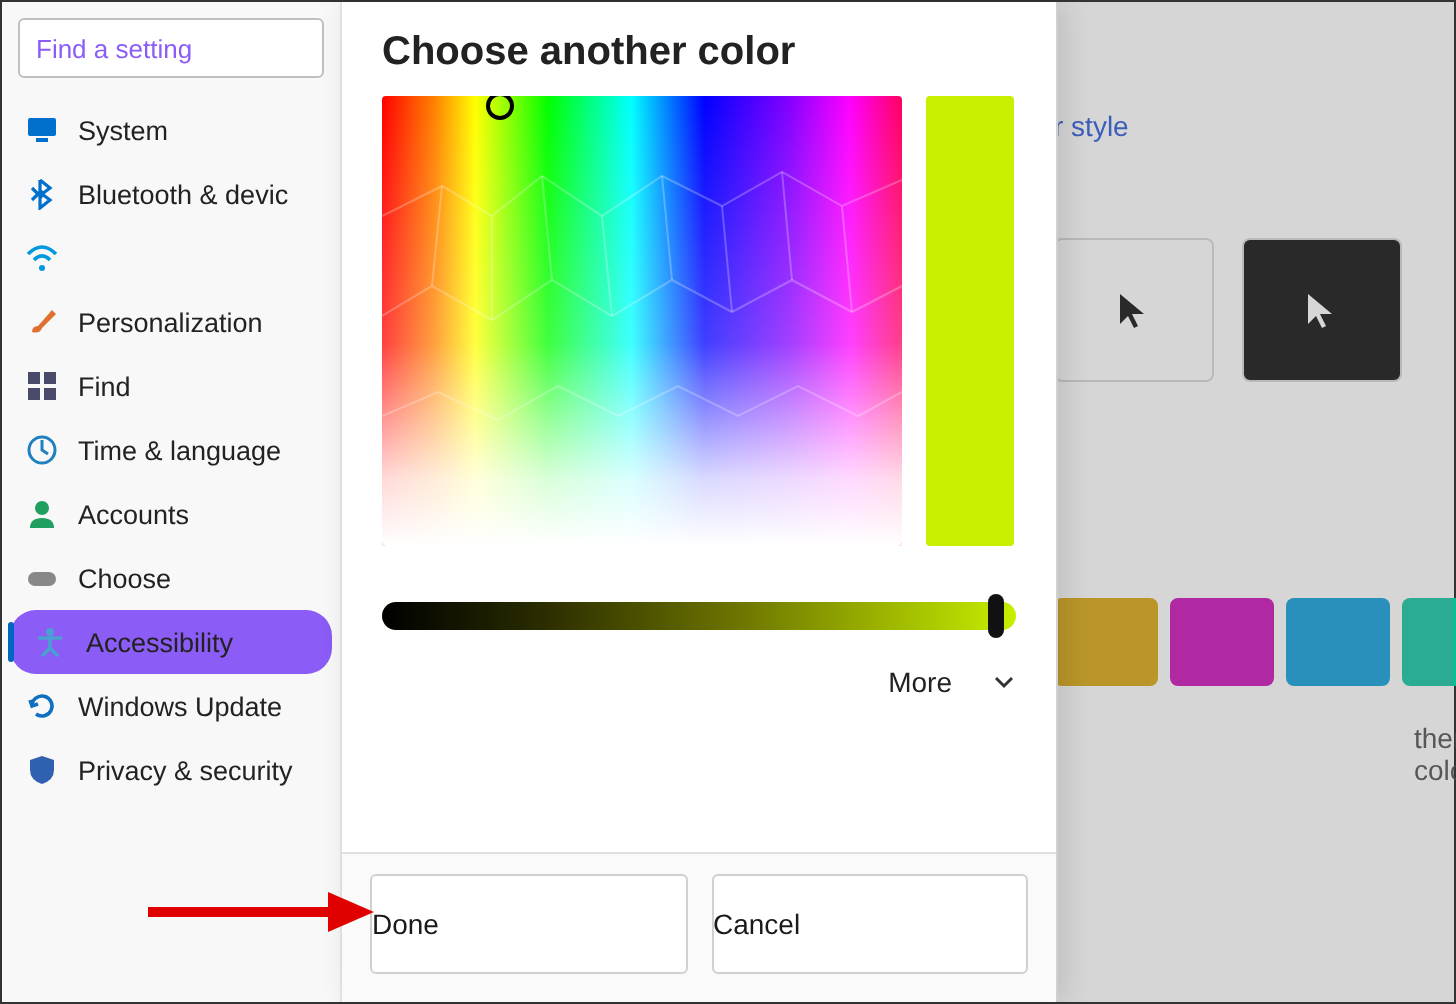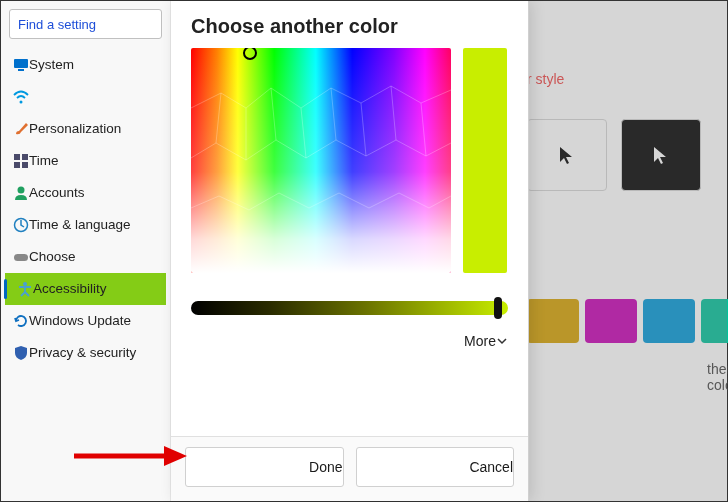--- a/index.html
+++ b/index.html
@@ -19,40 +19,40 @@
 }
 .settings-sidebar {
   width: 170px; flex-shrink: 0; background: #f8f8f8;
   border-right: 1px solid #e8e8e8;
   padding-top: 8px;
 }
 .search-box {
   margin: 0 8px 10px 8px;
   height: 30px; background: #fff; border: 1px solid #c0c0c0;
   border-radius: 3px; padding: 0 8px; display: flex; align-items: center;
-  color: #1d4ed8; font-size: 13px;
+  color: #8b5cf6; font-size: 13px;
 }
 .nav-item {
-  display: flex; align-items: flex-start; gap: 0;
+  display: flex; align-items: center; gap: 10px;
   padding: 8px 12px; font-size: 13.5px; color: #222;
   cursor: pointer;
 }
 .nav-item .nav-icon { width: 16px; height: 16px; display:flex;align-items:center;justify-content:center; flex-shrink:0;}
-.nav-item-active { background: #84cc16; border-radius: 0; margin: 0 4px; position:relative;}
+.nav-item-active { background: #8b5cf6; border-radius: 13px; margin: 0 4px; position:relative;}
 .nav-item-active::before { content:""; position:absolute; left:-1px; top:6px; bottom:6px; width:3px; background:#0067c0; border-radius:2px;}
 .main {
   flex: 1; position: relative; background: #fff; padding: 20px;
 }
 .scrim {
   position: absolute; inset: 0; background: rgba(128,128,128,0.32);
 }
 .content-behind {
   position: absolute; inset: 0; padding: 20px 30px;
 }
-.style-text { position:absolute; left:356px; top:70px; font-size:14px; color:#ef4444;}
+.style-text { position:absolute; left:356px; top:54px; font-size:14px; color:#1d4ed8;}
 .pointer-row {
   position: absolute; top: 118px; left: 356px; display: flex; gap: 14px;
 }
 .pointer-card {
   width: 80px; height: 72px; background: #fff; border: 1px solid #d5d5d5;
   border-radius: 4px; display:flex; align-items:center; justify-content:center;
 }
 .swatch-row {
   position: absolute; top: 298px; left: 356px; display: flex; gap: 6px;
 }
@@ -86,31 +86,31 @@
 .value-slider {
   margin: 28px 20px 0 20px; height: 14px; border-radius: 7px;
   background: linear-gradient(90deg, #000 0%, #2a2c00 25%, #6a7200 55%, #c8ee00 100%);
   position: relative;
 }
 .value-thumb {
   position: absolute; right: 6px; top: -4px; width: 8px; height: 22px;
   background: #111; border-radius: 4px;
 }
 .more-row {
-  margin: 18px 20px 0 17px; display:flex; justify-content:flex-end; align-items:center; gap:0;
+  margin: 18px 20px 0 17px; display:flex; justify-content:flex-end; align-items:center; gap:20px;
   font-size: 14px; color:#222; cursor:pointer;
 }
 .footer {
   margin-top: auto; border-top: 1px solid #e0e0e0; padding: 10px 14px 14px 14px;
   display:flex; gap: 12px; background:#fafafa;
 }
 .btn {
-  flex:1; height: 40px; background: #fff; border: 1px solid #d0d0d0;
+  flex:1; height: 50px; background: #fff; border: 1px solid #d0d0d0;
   border-radius: 3px; font-size: 14px; cursor:pointer;
-  display:flex; align-items:center; justify-content:flex-end;
+  display:flex; align-items:center; justify-content:flex-start;
 }
 .btn:first-child { font-weight: 400; }
 .red-arrow {
   position: absolute; left: 68px; top: 440px; width: 120px; height: 30px;
   pointer-events:none;
 }
 .other-color-text { position:absolute; left:536px; top:360px; font-size:14px; color:#444;}
 </style>
 </head>
 <body>
@@ -127,20 +127,28 @@
             <svg width="16" height="16">
               <rect x="1" y="2" width="14" height="9" rx="1" fill="#0070cc"></rect>
               <rect x="5" y="12" width="6" height="2" fill="#0070cc"></rect>
             </svg>
           </span>
           <span>System</span>
         </div>
         <div class="nav-item">
           <span class="nav-icon">
             <svg width="16" height="16">
+              <path d="M7 1 L12 5 L8 8 L12 11 L7 15 L7 1 M3 5 L8 10 M3 11 L8 6" stroke="#0070cc" stroke-width="1.6" fill="none"></path>
+            </svg>
+          </span>
+          <span>Bluetooth &amp; devic</span>
+        </div>
+        <div class="nav-item">
+          <span class="nav-icon">
+            <svg width="16" height="16">
               <path d="M8 13 L8 13 M4 9 Q8 5 12 9 M1 6 Q8 -1 15 6" stroke="#0099e0" stroke-width="1.8" fill="none"></path>
               <circle cx="8" cy="13" r="1.5" fill="#0099e0"></circle>
             </svg>
           </span>
         </div>
         <div class="nav-item">
           <span class="nav-icon">
             <svg width="16" height="16">
               <path d="M3 13 Q3 10 6 10 L13 2 L15 4 L8 11 Q7 14 3 13 Z" fill="#e07030"></path>
             </svg>
@@ -149,39 +157,39 @@
         </div>
         <div class="nav-item">
           <span class="nav-icon">
             <svg width="16" height="16">
               <rect x="1" y="1" width="6" height="6" fill="#4a4a6a"></rect>
               <rect x="9" y="1" width="6" height="6" fill="#4a4a6a"></rect>
               <rect x="1" y="9" width="6" height="6" fill="#4a4a6a"></rect>
               <rect x="9" y="9" width="6" height="6" fill="#4a4a6a"></rect>
             </svg>
           </span>
-          <span>Time</span>
+          <span>Find</span>
+        </div>
+        <div class="nav-item">
+          <span class="nav-icon">
+            <svg width="16" height="16">
+              <circle cx="8" cy="8" r="6.5" fill="none" stroke="#2080c0" stroke-width="1.5"></circle>
+              <path d="M8 3 L8 8 L11 10" stroke="#2080c0" stroke-width="1.5" fill="none"></path>
+            </svg>
+          </span>
+          <span>Time &amp; language</span>
         </div>
         <div class="nav-item">
           <span class="nav-icon">
             <svg width="16" height="16">
               <circle cx="8" cy="5" r="3.5" fill="#20a060"></circle>
               <path d="M2 15 Q2 10 8 10 Q14 10 14 15 Z" fill="#20a060"></path>
             </svg>
           </span>
           <span>Accounts</span>
-        </div>
-        <div class="nav-item">
-          <span class="nav-icon">
-            <svg width="16" height="16">
-              <circle cx="8" cy="8" r="6.5" fill="none" stroke="#2080c0" stroke-width="1.5"></circle>
-              <path d="M8 3 L8 8 L11 10" stroke="#2080c0" stroke-width="1.5" fill="none"></path>
-            </svg>
-          </span>
-          <span>Time &amp; language</span>
         </div>
         <div class="nav-item">
           <span class="nav-icon">
             <svg width="16" height="16">
               <rect x="1" y="5" width="14" height="7" rx="3.5" fill="#888"></rect>
             </svg>
           </span>
           <span>Choose</span>
         </div>
         <div class="nav-item nav-item-active">

